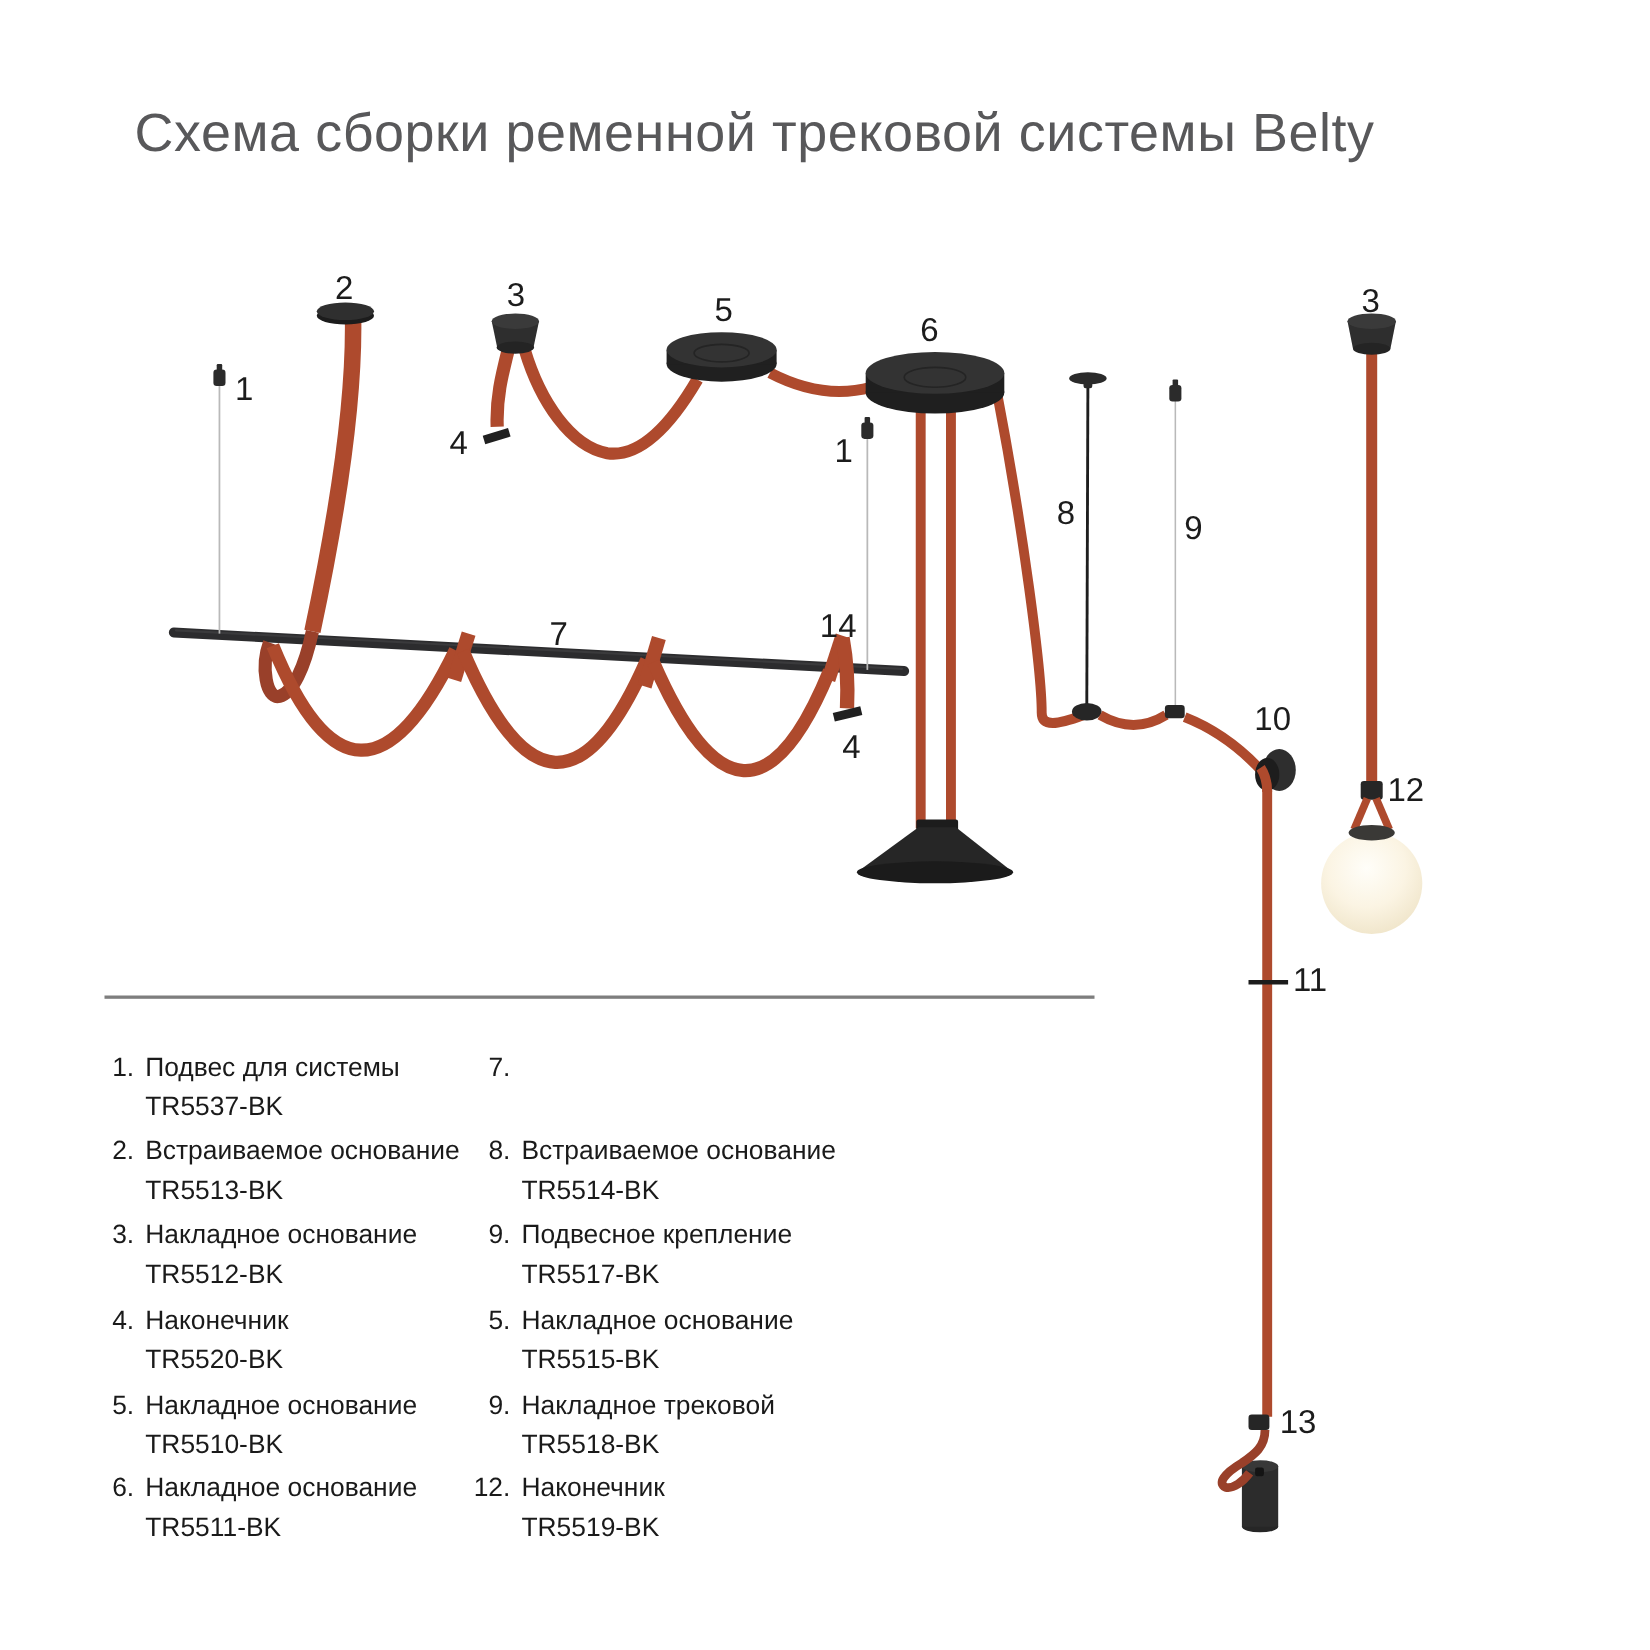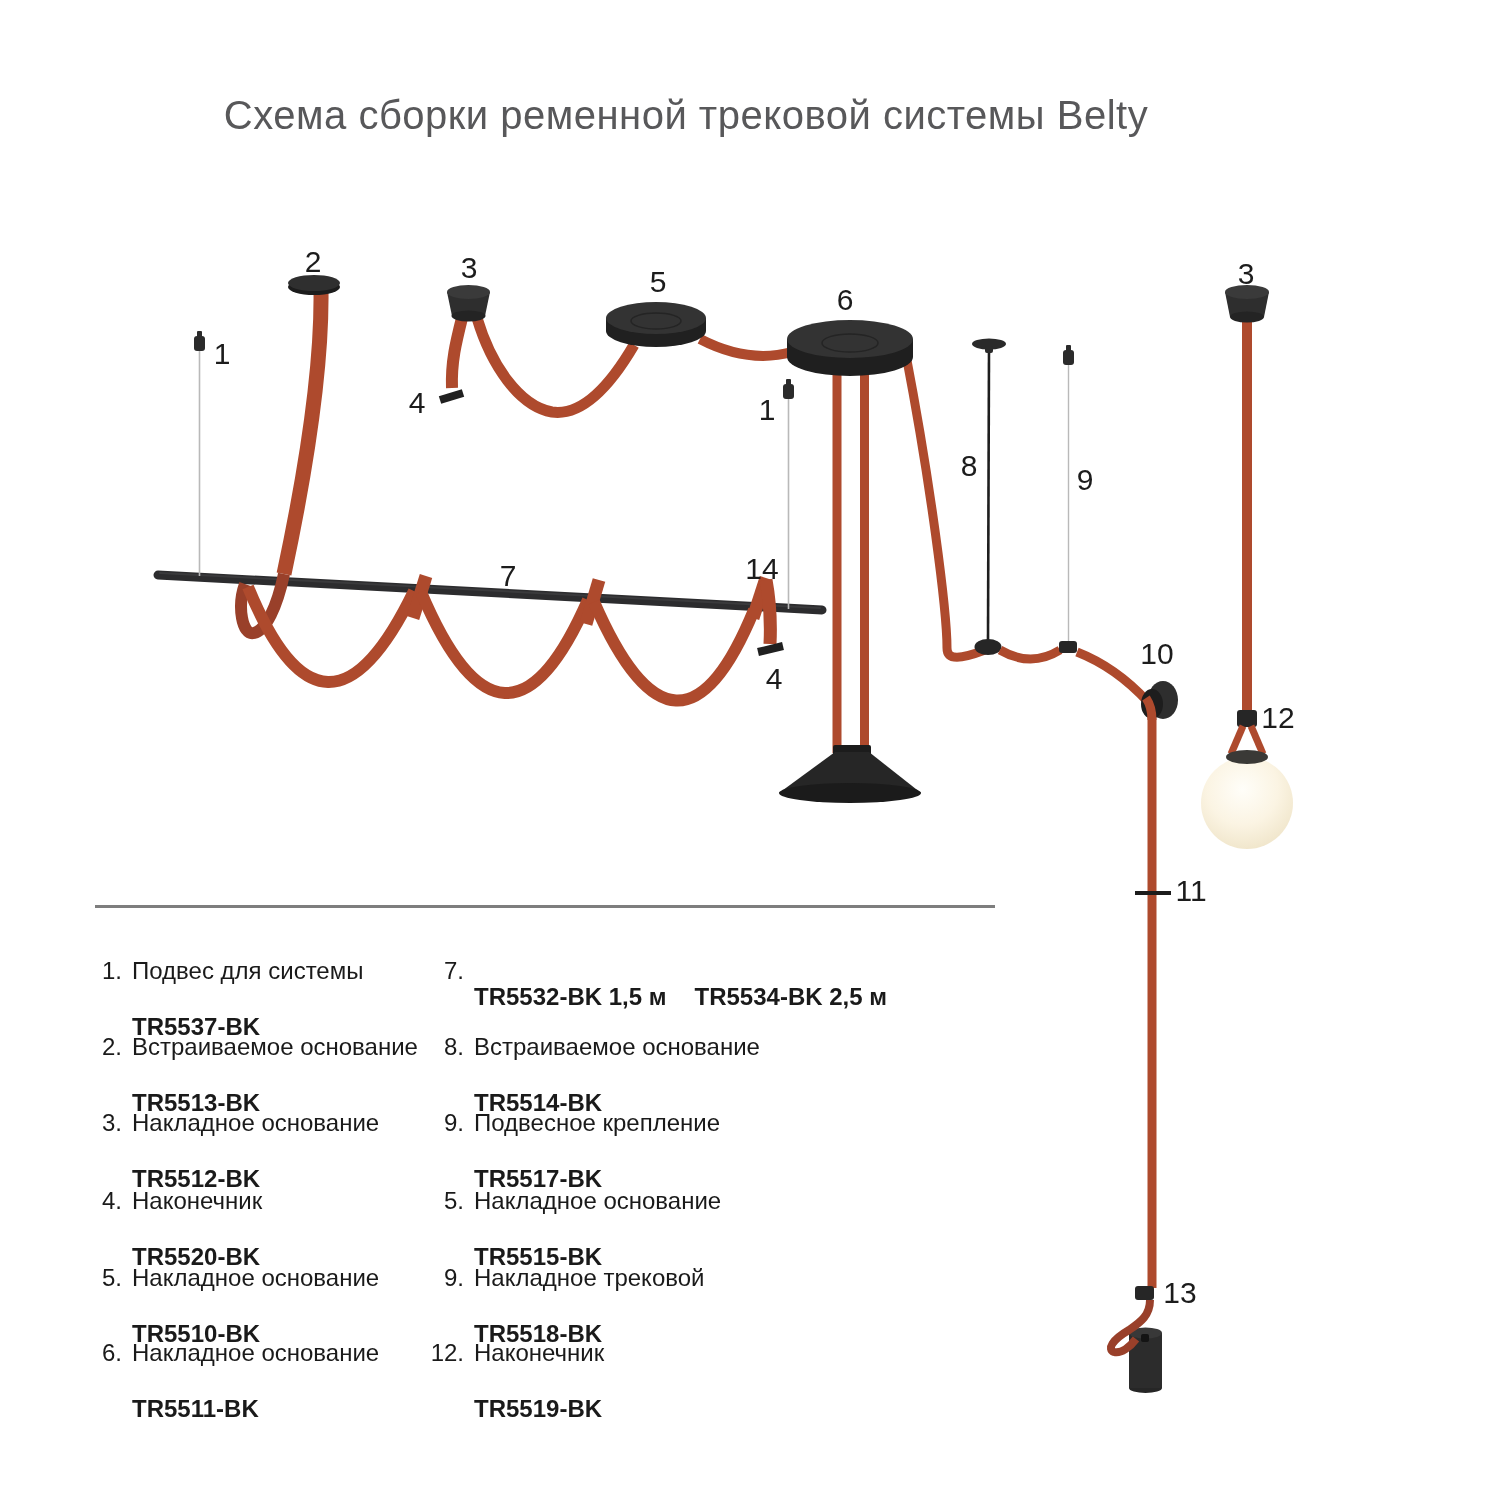--- a/index.html
+++ b/index.html
@@ -2,35 +2,35 @@
 <html><head>
 <meta charset="utf-8">
 <style>
   html,body{margin:0;padding:0;}
   body{
     width:1500px;height:1500px;background:#ffffff;position:relative;overflow:hidden;
     font-family:"Liberation Sans", sans-serif;color:#1c1c1c;
   }
   .page-title{
     position:absolute;top:93px;left:0;width:1372px;text-align:center;
-    font-size:40px;font-weight:400;letter-spacing:.5px;color:#58585a;
+    font-size:49px;font-weight:400;letter-spacing:.5px;color:#58585a;
   }
   svg.diagram{position:absolute;left:0;top:0;width:1500px;height:1500px;}
   .belt{stroke:#ae4a2d;fill:none;}
   .belt-d{stroke:#99402a;fill:none;}
   .callout{font-size:30px;fill:#1c1c1c;text-anchor:middle;font-family:"Liberation Sans",sans-serif;}
   .divider{position:absolute;left:95px;top:905px;width:900px;height:3px;background:#7e7e7e;}
   .legend{position:absolute;left:0;top:0;width:1500px;height:1500px;pointer-events:none;}
   .legend-item{
     position:absolute;display:grid;grid-template-columns:46px auto;column-gap:10px;
     font-size:24px;line-height:30px;color:#1a1a1a;
   }
   .legend-item .num{grid-column:1;text-align:right;}
   .legend-item .name{grid-column:2;white-space:nowrap;}
-  .legend-item .code{grid-column:2;font-weight:bold;margin-top:26px;white-space:nowrap;}
+  .legend-item .code{grid-column:2;font-weight:normal;margin-top:6px;white-space:nowrap;}
   .code-gap{margin-left:28px;}
   
   .c1{left:76px;} .c2{left:418px;} .c3{left:752px;}
   .r1{top:956px;} .r2{top:1032px;} .r3{top:1108px;} .r4{top:1186px;} .r5{top:1263px;} .r6{top:1338px;}
 </style>
 </head>
 <body>
 
 <div class="page-title">Схема сборки ременной трековой системы Belty</div>
 
@@ -213,23 +213,20 @@
     <div class="code">TR5510-BK</div>
   </div>
   <div class="legend-item c1 r6">
     <span class="num">6.</span>
     <div class="name">Накладное основание</div>
     <div class="code">TR5511-BK</div>
   </div>
 
   <div class="legend-item c2 r1">
     <span class="num">7.</span>
-    <div class="code">
-      <span>TR5532-BK  1,5 м</span><span class="code-gap">TR5534-BK  2,5 м</span>
-    </div>
   </div>
   <div class="legend-item c2 r2">
     <span class="num">8.</span>
     <div class="name">Встраиваемое основание</div>
     <div class="code">TR5514-BK</div>
   </div>
   <div class="legend-item c2 r3">
     <span class="num">9.</span>
     <div class="name">Подвесное крепление</div>
     <div class="code">TR5517-BK</div>

